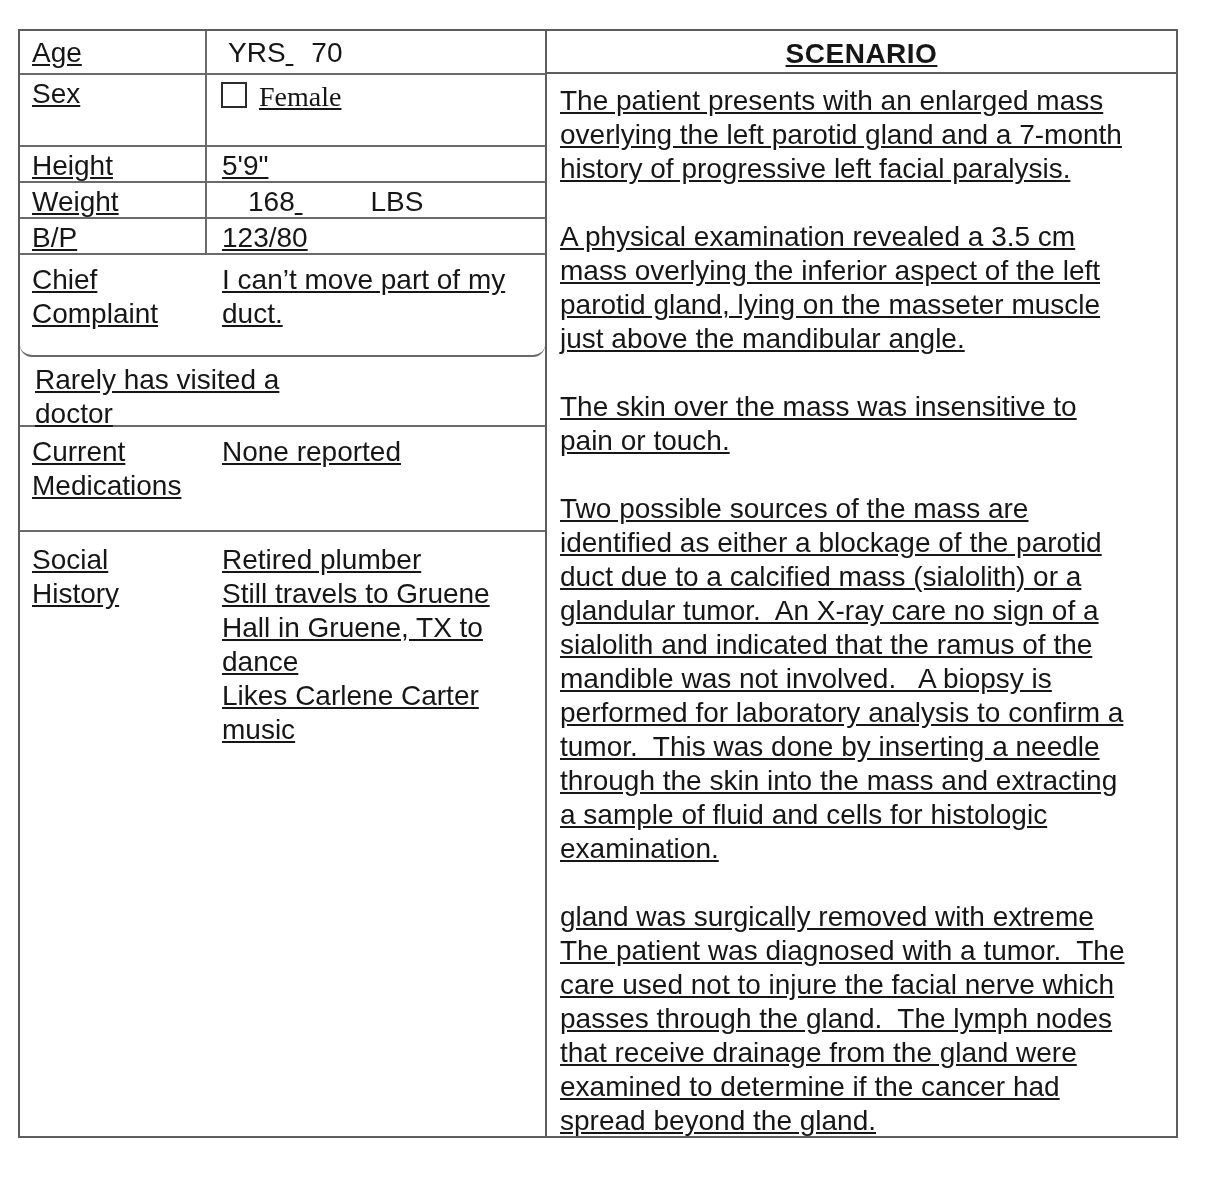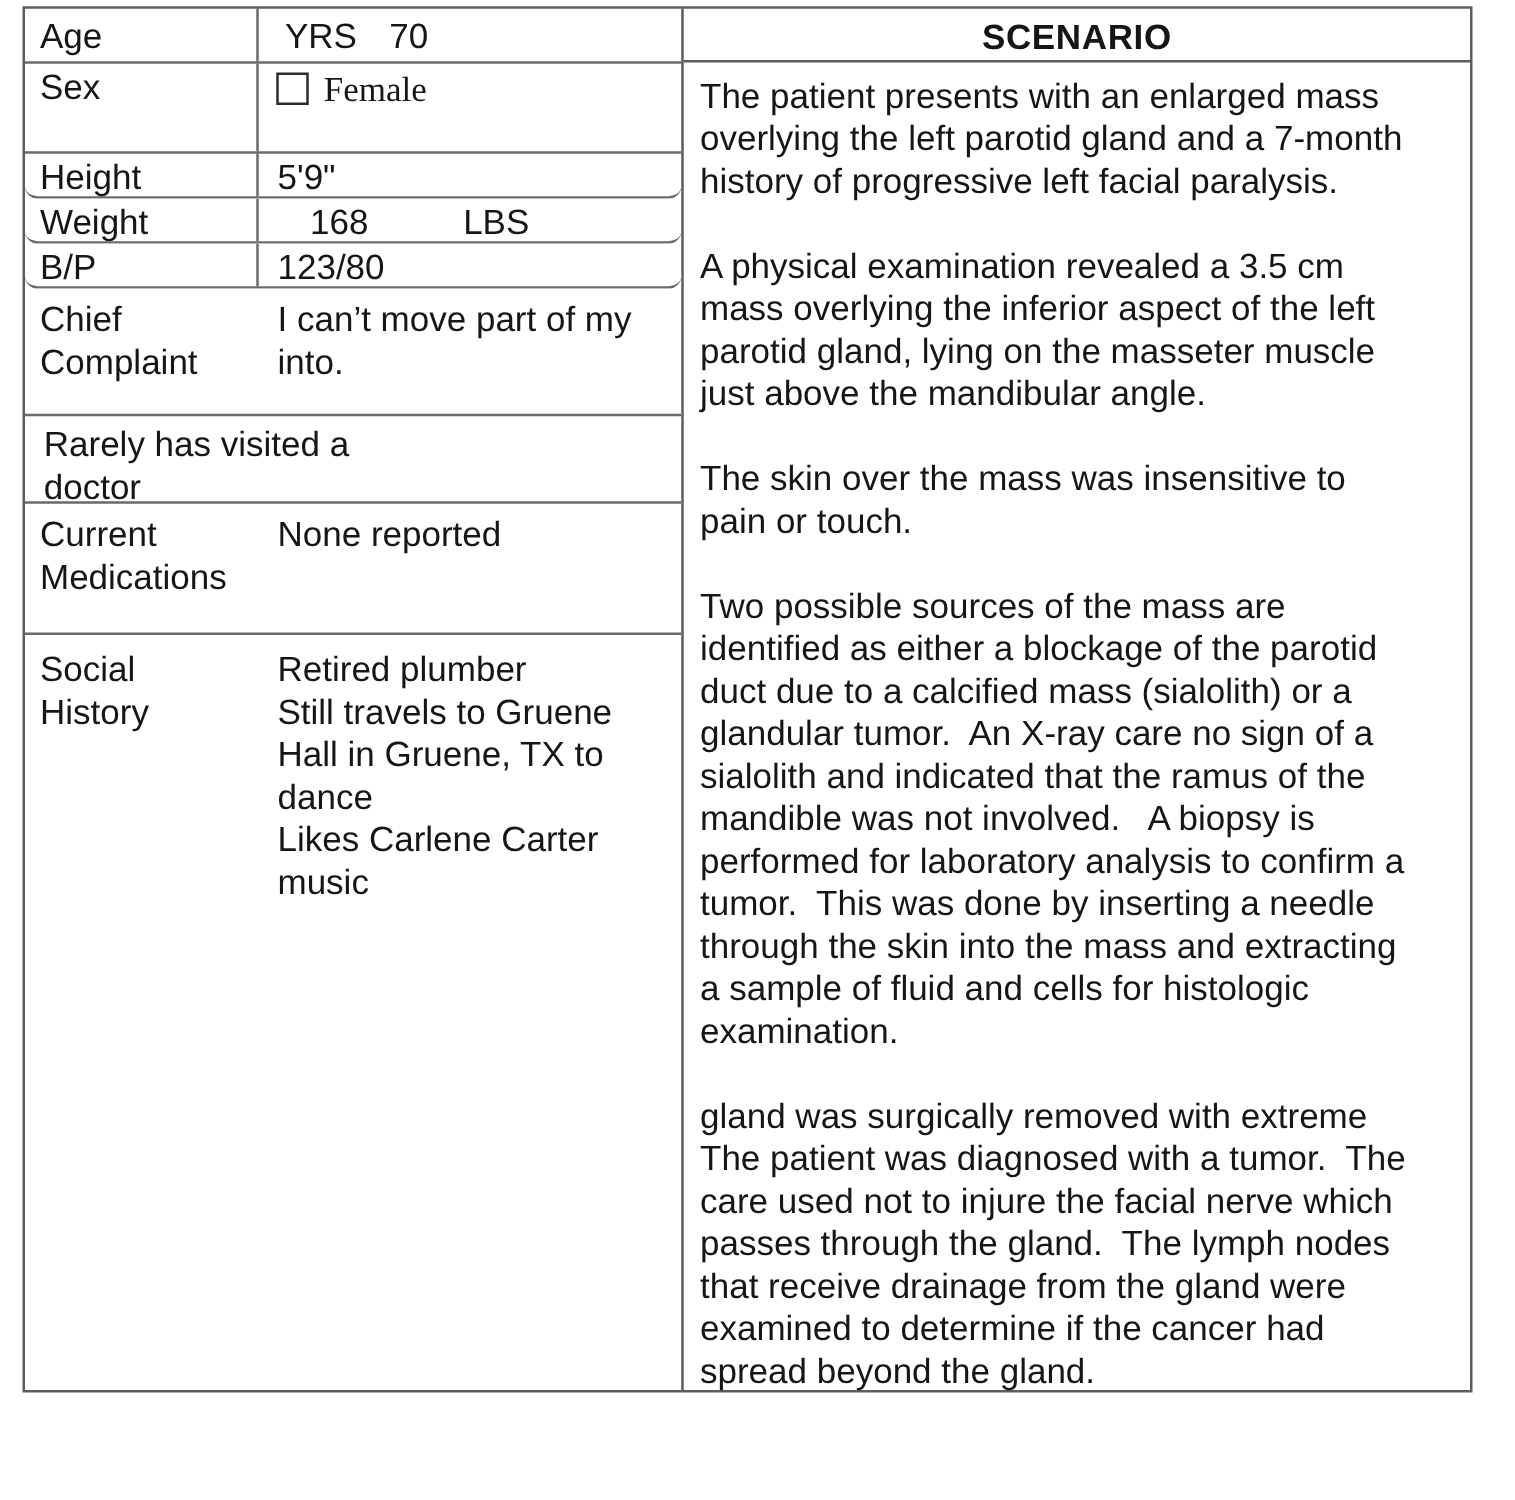--- a/index.html
+++ b/index.html
@@ -4,43 +4,44 @@
 <style>
   html,body{margin:0;padding:0;background:#ffffff;}
   .page{
     position:relative;
     width:1212px;height:1200px;
     background:#ffffff;
     font-family:"Liberation Sans","DejaVu Sans",sans-serif;
     color:#161616;
   }
   .doc{
-    position:absolute;left:18px;top:5px;
+    position:absolute;left:18px;top:29px;
     width:1160px;height:1109px;
     box-sizing:border-box;
     border:2px solid #5d5d5d;
     display:flex;
+    text-decoration:underline;
   }
   
   .left-panel{
     box-sizing:border-box;
     width:527px;flex:0 0 527px;
     border-right:2px solid #5d5d5d;
     display:flex;flex-direction:column;
     font-size:28px;line-height:34px;
   }
   .row{
     box-sizing:border-box;
     display:flex;
     border-bottom:2px solid #6a6a6a;
   }
   .row-age{height:44px;}
   .row-sex{height:72px;}
-  .row-height,.row-weight,.row-bp{height:36px;border-radius:10px;}
-  .row-chief{height:102px;}
+  .row-height,.row-weight,.row-bp{height:36px;}
+  .row-chief{height:102px;border-radius:12px;}
   .row-med{height:70px;}
   .row-curr{height:105px;}
   .row-social{flex:1;border-bottom:none;}
   .label-cell{
     box-sizing:border-box;
     width:187px;flex:0 0 187px;
     padding:2px 22px 0 12px;
   }
   .bordered .label-cell{border-right:2px solid #6a6a6a;}
   .value-cell{
@@ -152,21 +153,21 @@
         <div class="value-cell">123/80</div>
       </div>
 
       <div class="row row-chief">
         <div class="label-cell lines">
             <div>Chief</div>
             <div>Complaint</div>
           </div>
         <div class="value-cell lines">
             <div>I can’t move part of my</div>
-            <div>into.</div>
+            <div>duct.</div>
           </div>
       </div>
 
       <div class="row row-med">
         <div class="value-cell lines">
             <div>Rarely has visited a</div>
             <div>doctor</div>
           </div>
       </div>
 

